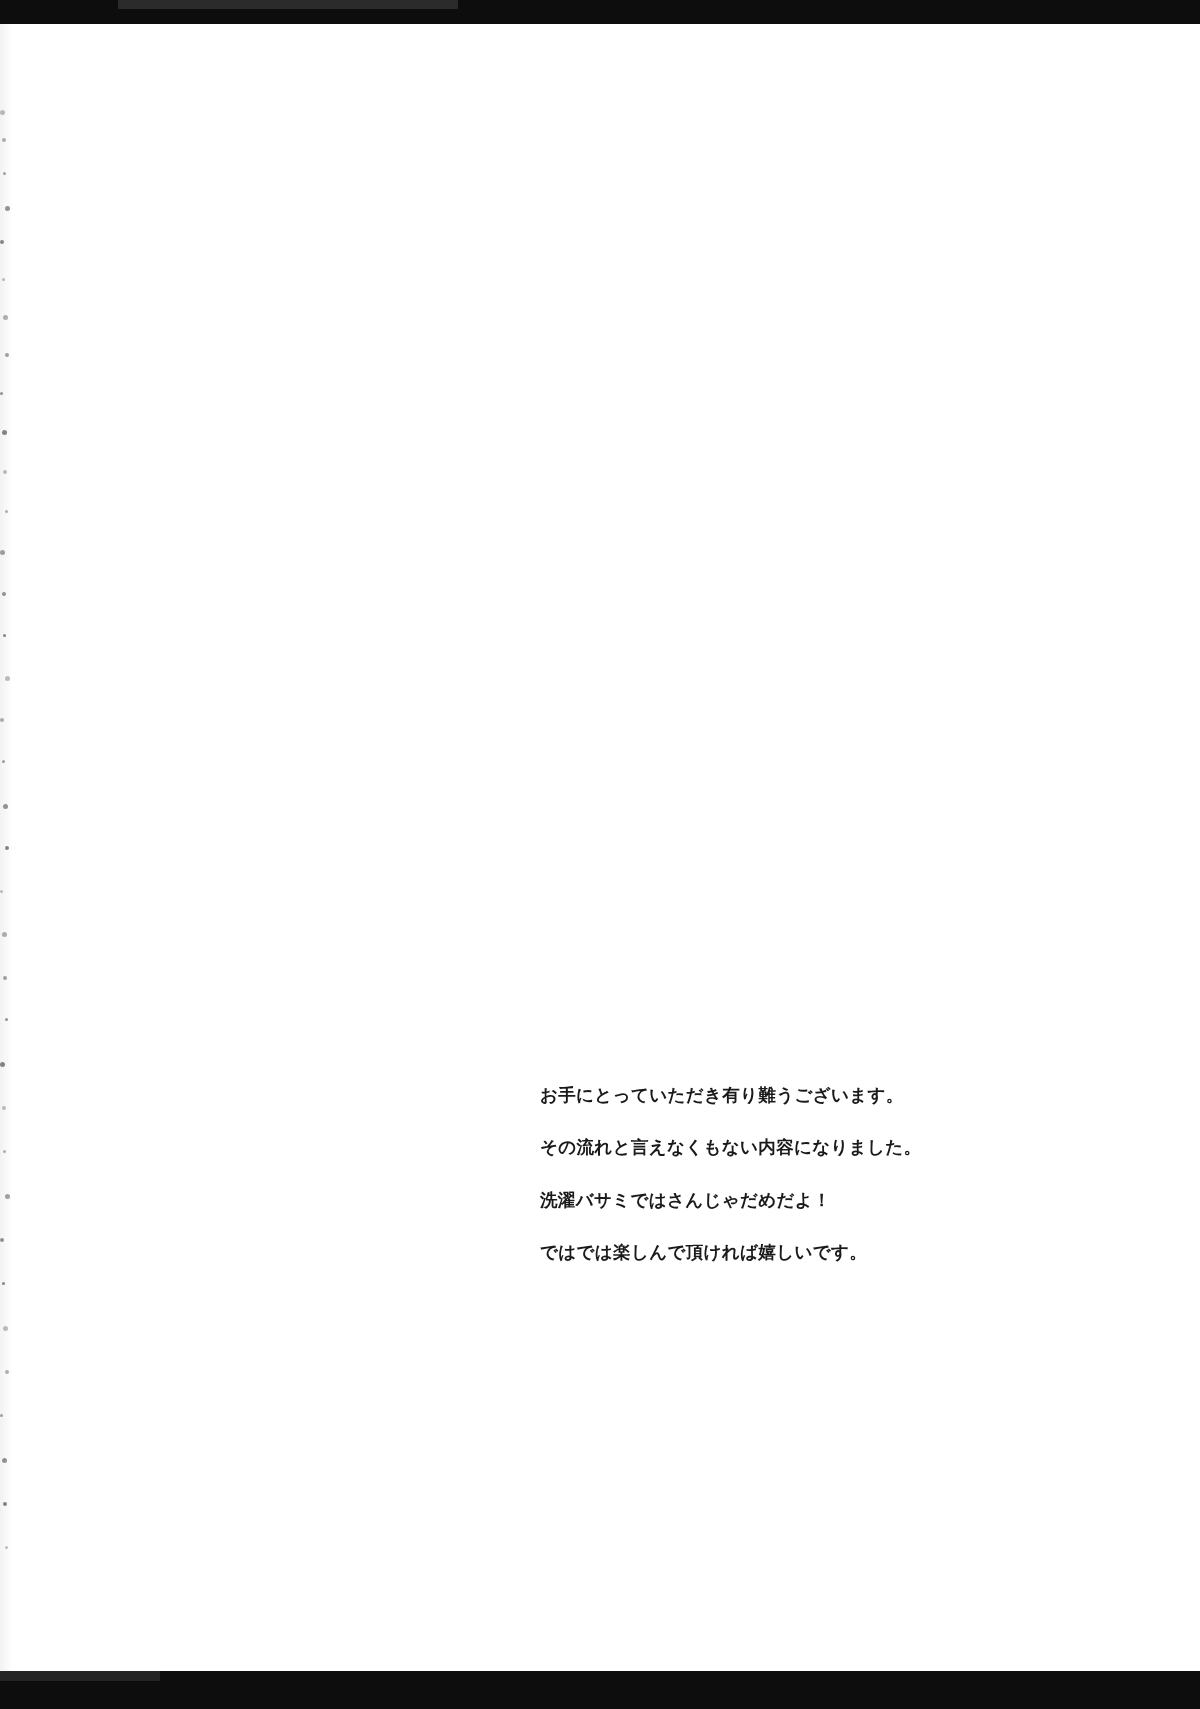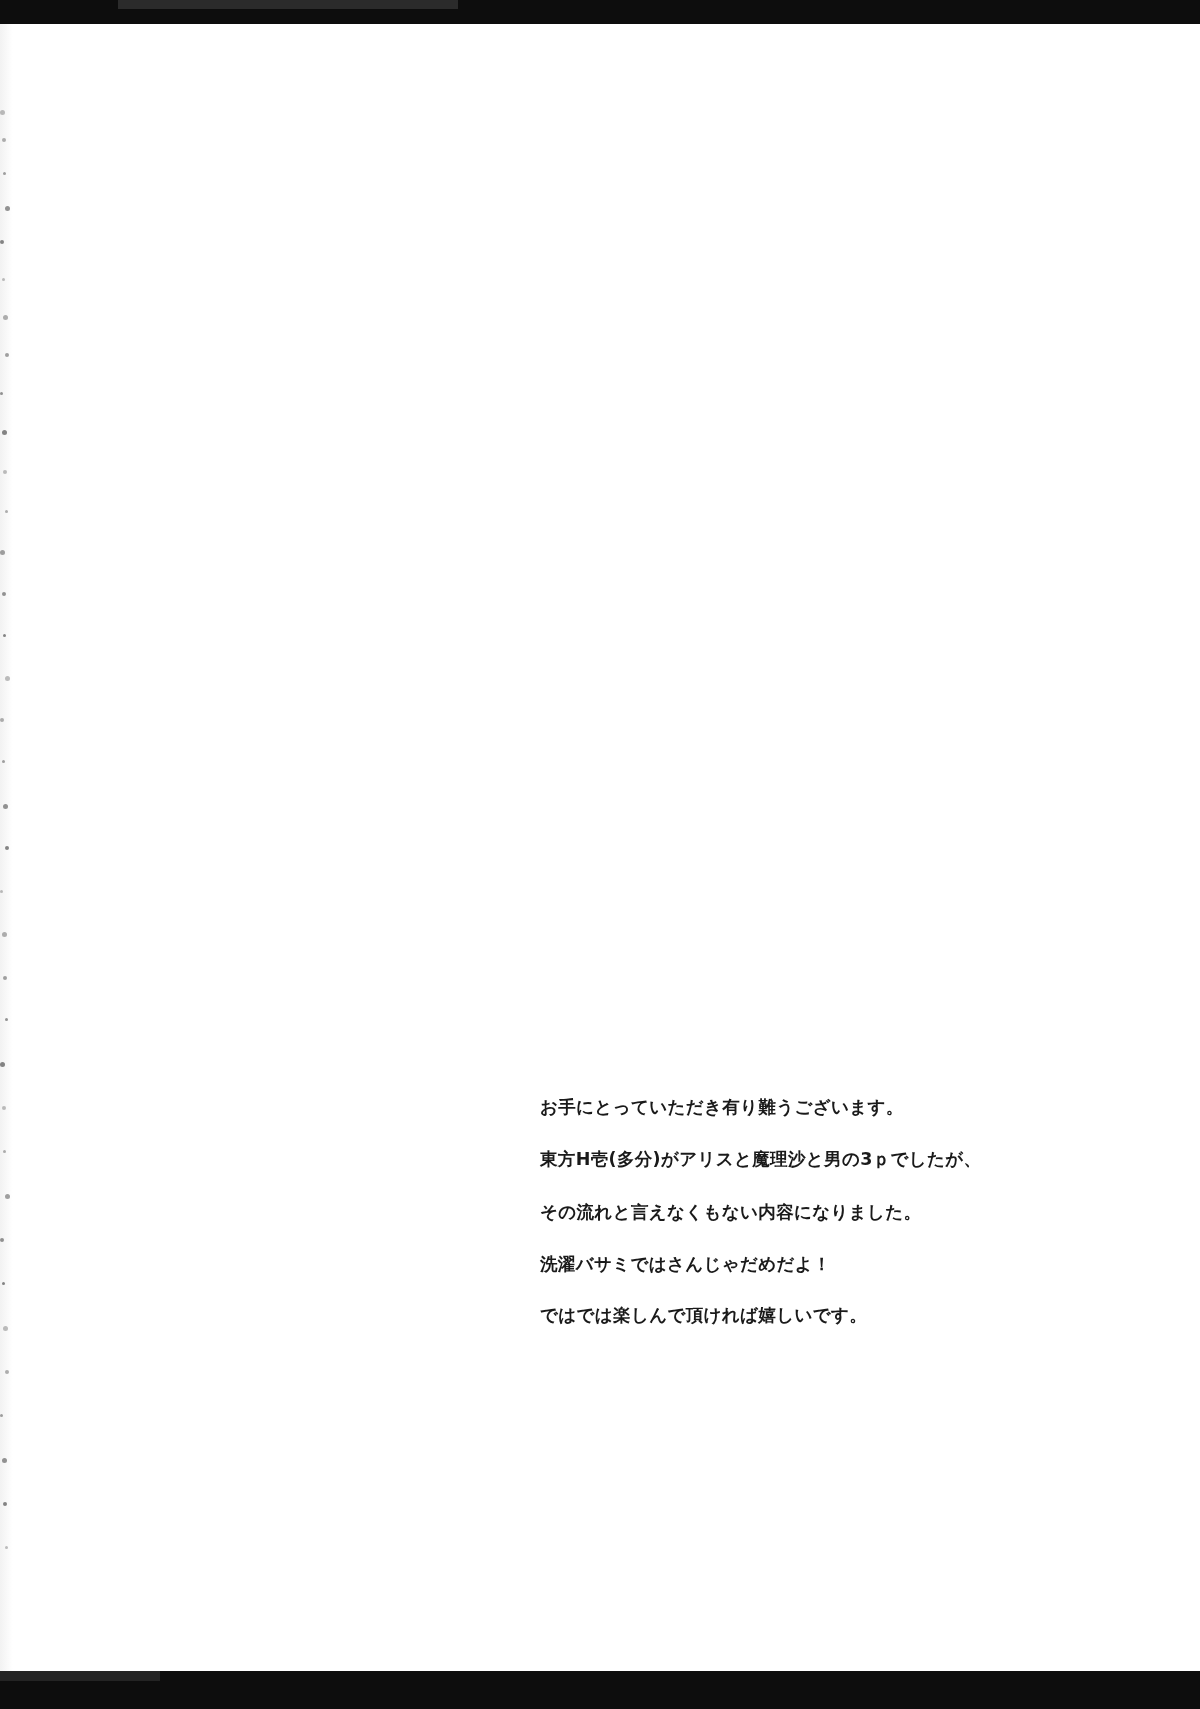--- a/index.html
+++ b/index.html
@@ -82,34 +82,32 @@
     border-radius: 50%;
     opacity: 0.75;
   }
 
   
   .afterword {
     position: absolute;
     left: 540px;
     top: 1086px;
     width: 560px;
-    margin-top: 12px;
   }
   .afterword p {
     margin: 0 0 33px 0;
     font-size: 17.5px;
     line-height: 1.1;
     color: #1a1a1a;
     font-weight: 600;
     letter-spacing: 0.02em;
     white-space: nowrap;
   }
   .afterword p:last-child {
     margin-bottom: 0;
-    font-family: Liberation Mono, monospace;
   }
 </style>
 </head>
 <body>
 
 <div class="page">
 
   <div class="scan-bar-top">
     <div class="lighter"></div>
   </div>
@@ -149,21 +147,20 @@
       <i style="left: 3px; top: 1216px; width: 5px; height: 5px; opacity: 0.45;"></i>
       <i style="left: 4.5px; top: 1260px; width: 4px; height: 4px; opacity: 0.55;"></i>
       <i style="left: 0px; top: 1304px; width: 3px; height: 3px; opacity: 0.65;"></i>
       <i style="left: 1.5px; top: 1348px; width: 5px; height: 5px; opacity: 0.75;"></i>
       <i style="left: 3px; top: 1392px; width: 4px; height: 4px; opacity: 0.85;"></i>
       <i style="left: 4.5px; top: 1436px; width: 3px; height: 3px; opacity: 0.45;"></i>
     </div>
 
   <div class="afterword">
     <p>お手にとっていただき有り難うございます。</p>
-    <p>東方H壱(多分)がアリスと魔理沙と男の3ｐでしたが、</p>
     <p>その流れと言えなくもない内容になりました。</p>
     <p>洗濯バサミではさんじゃだめだよ！</p>
     <p>ではでは楽しんで頂ければ嬉しいです。</p>
   </div>
 
   <div class="scan-bar-bottom">
     <div class="lighter"></div>
   </div>
 
 </div>

